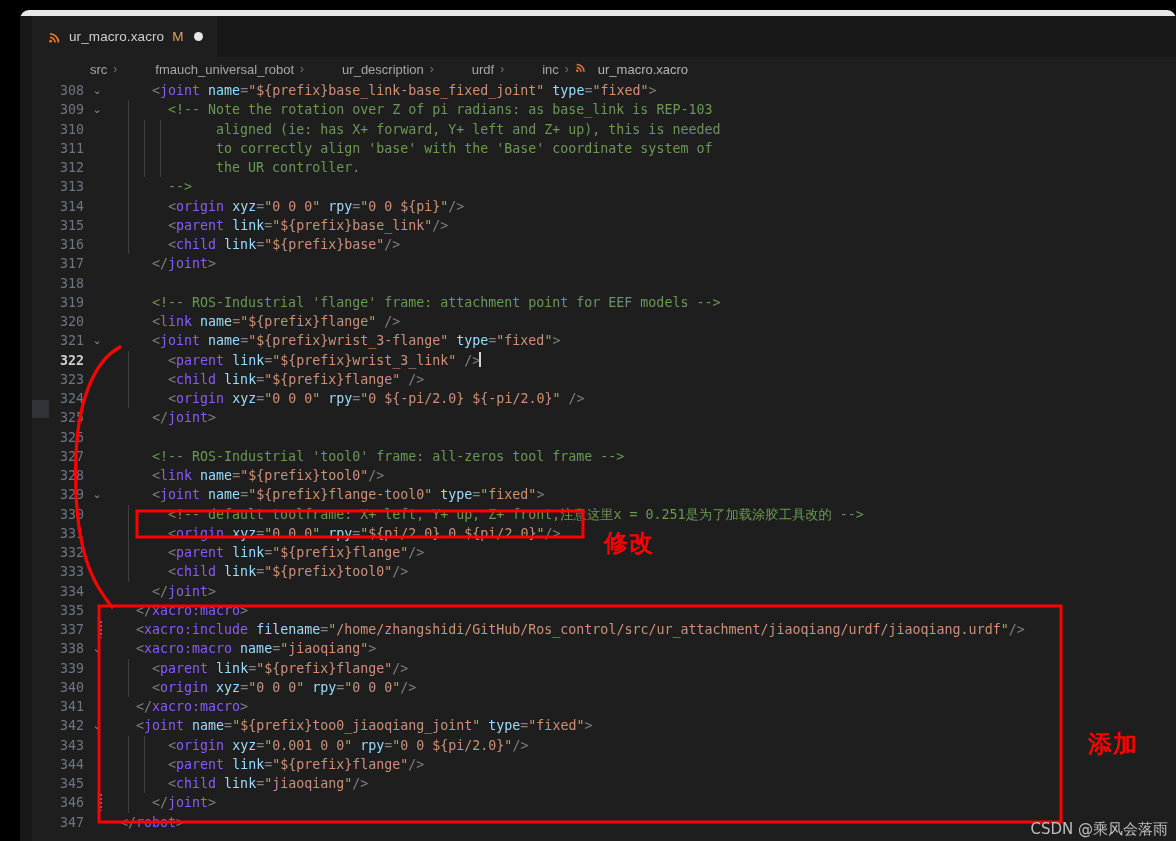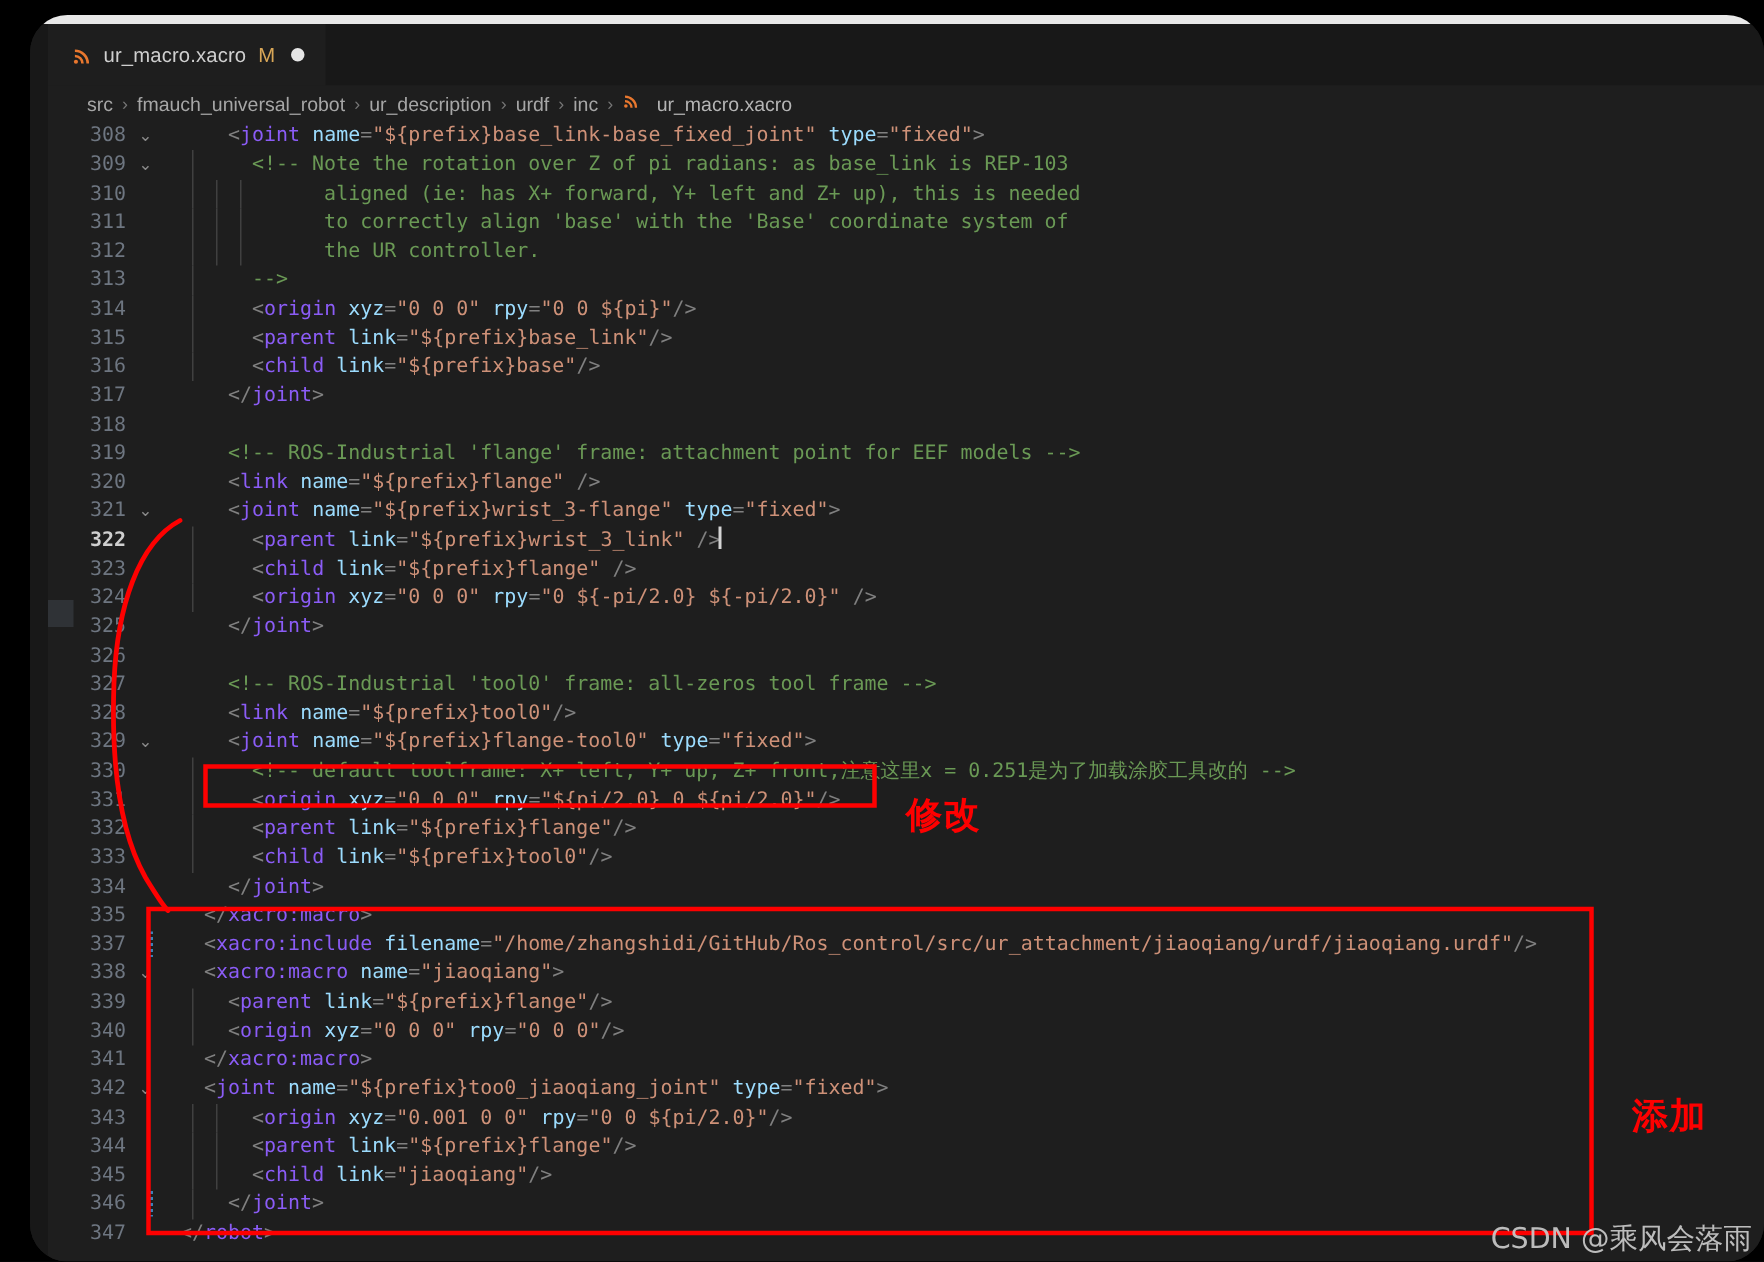--- a/index.html
+++ b/index.html
@@ -18,21 +18,20 @@
   }
   
   .window {
     position: absolute;
     left: 20px; top: 10px;
     width: 1156px; height: 831px;
     background: #1e1e1e;
     border-top-left-radius: 9px;
     border-top-right-radius: 9px;
     overflow: hidden;
-    border-radius: 25px;
   }
   .win-topstrip {
     position: absolute; left: 0; top: 0;
     width: 1156px; height: 6px;
     background: #e8e8e8;
     border-top-left-radius: 9px;
     border-top-right-radius: 9px;
   }
   
   .left-rail {
@@ -93,21 +92,21 @@
     background: #1e1e1e;
     display: flex; align-items: center;
     padding-left: 26px;
     gap: 5px;
     font-family: "Liberation Sans", sans-serif;
     font-size: 13px;
     color: #9a9a9a;
     white-space: nowrap;
   }
   .bc-sep { color: #767676; font-size: 12px; padding: 0 1px; }
-  .bc-item { color: #a6a6a6; }
+  .bc-item { color: #a6a6a6; margin-left: 32px; }
   .bc-last { color: #b5b5b5; }
   
   .editor {
     position: absolute;
     left: 12px; top: 71px;
     width: 1144px; height: 760px;
     background: #1e1e1e;
     overflow: hidden;
   }
   .code-rows { position: relative; }
@@ -185,21 +184,21 @@
     font-family: "DejaVu Sans", "Liberation Sans", sans-serif;
     font-size: 24px;
     font-weight: bold;
     letter-spacing: 1px;
   }
   .watermark {
     position: absolute;
     right: 8px; bottom: 2px;
     color: #c9c9c9;
     font-family: "DejaVu Sans", "Liberation Sans", sans-serif;
-    font-size: 19px;
+    font-size: 15px;
     opacity: 0.93;
     white-space: nowrap;
   }
 </style>
 </head>
 <body>
 
 <div id="app">
 
   <div class="window">

